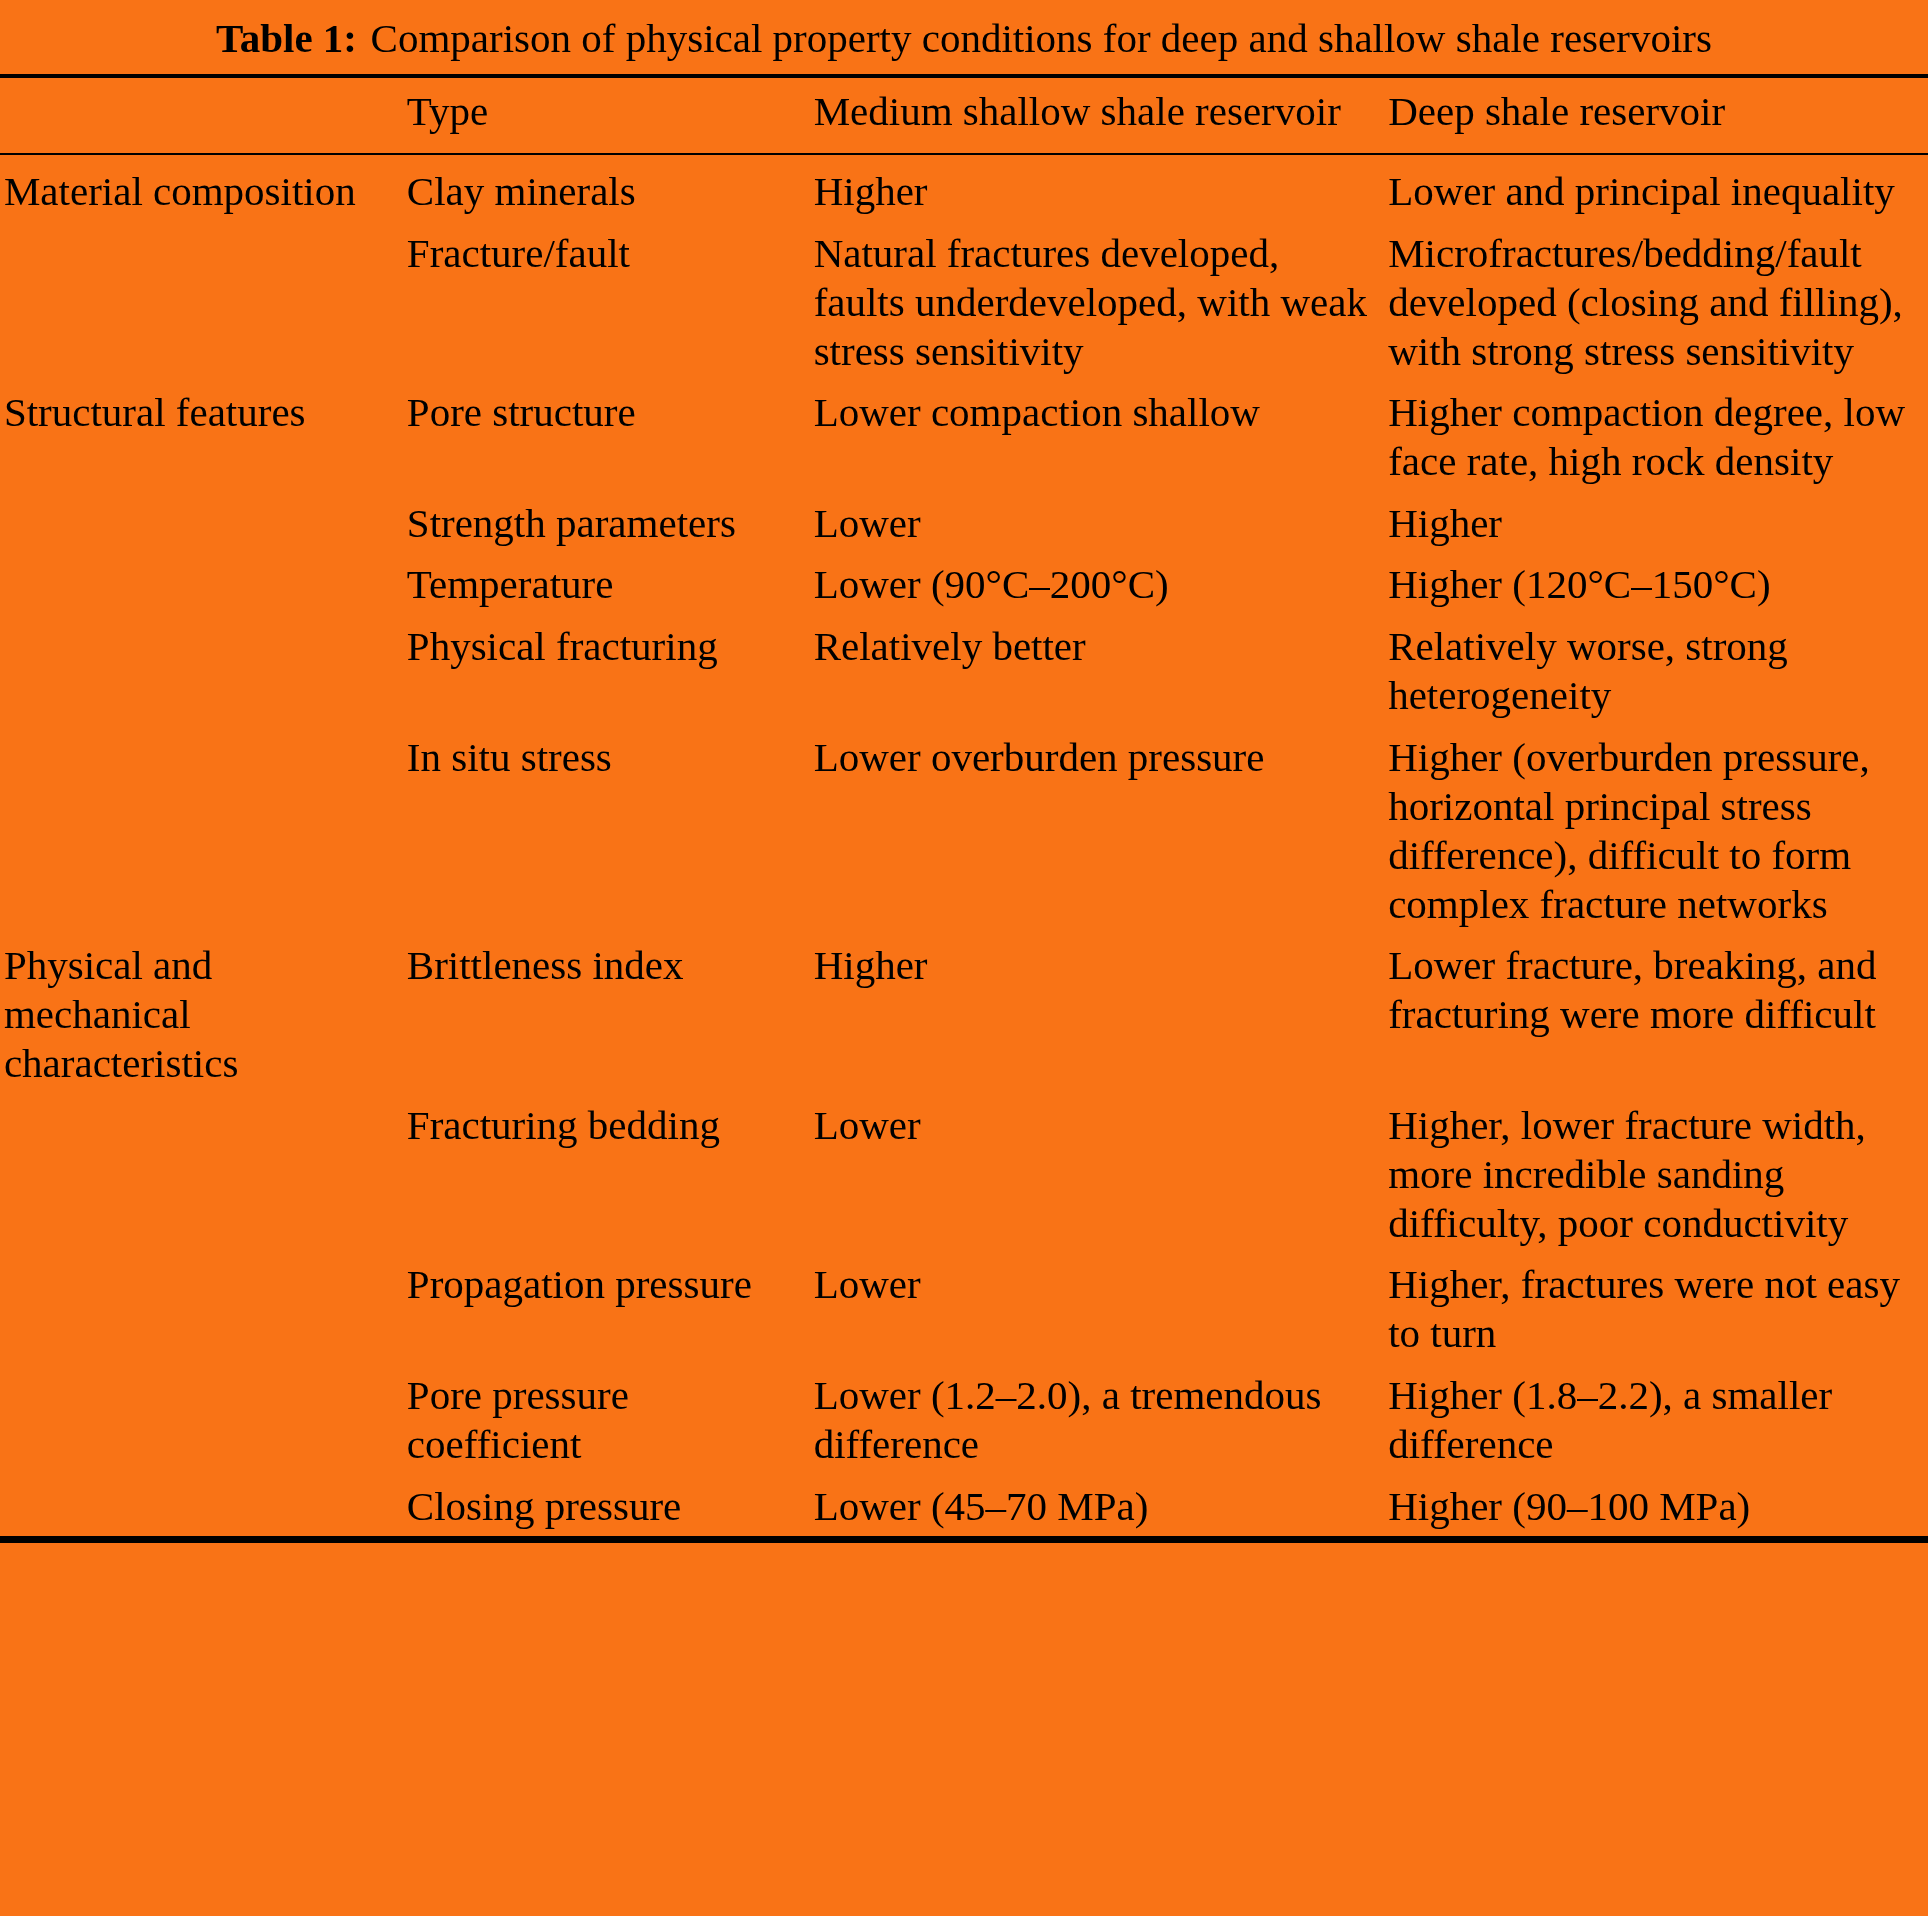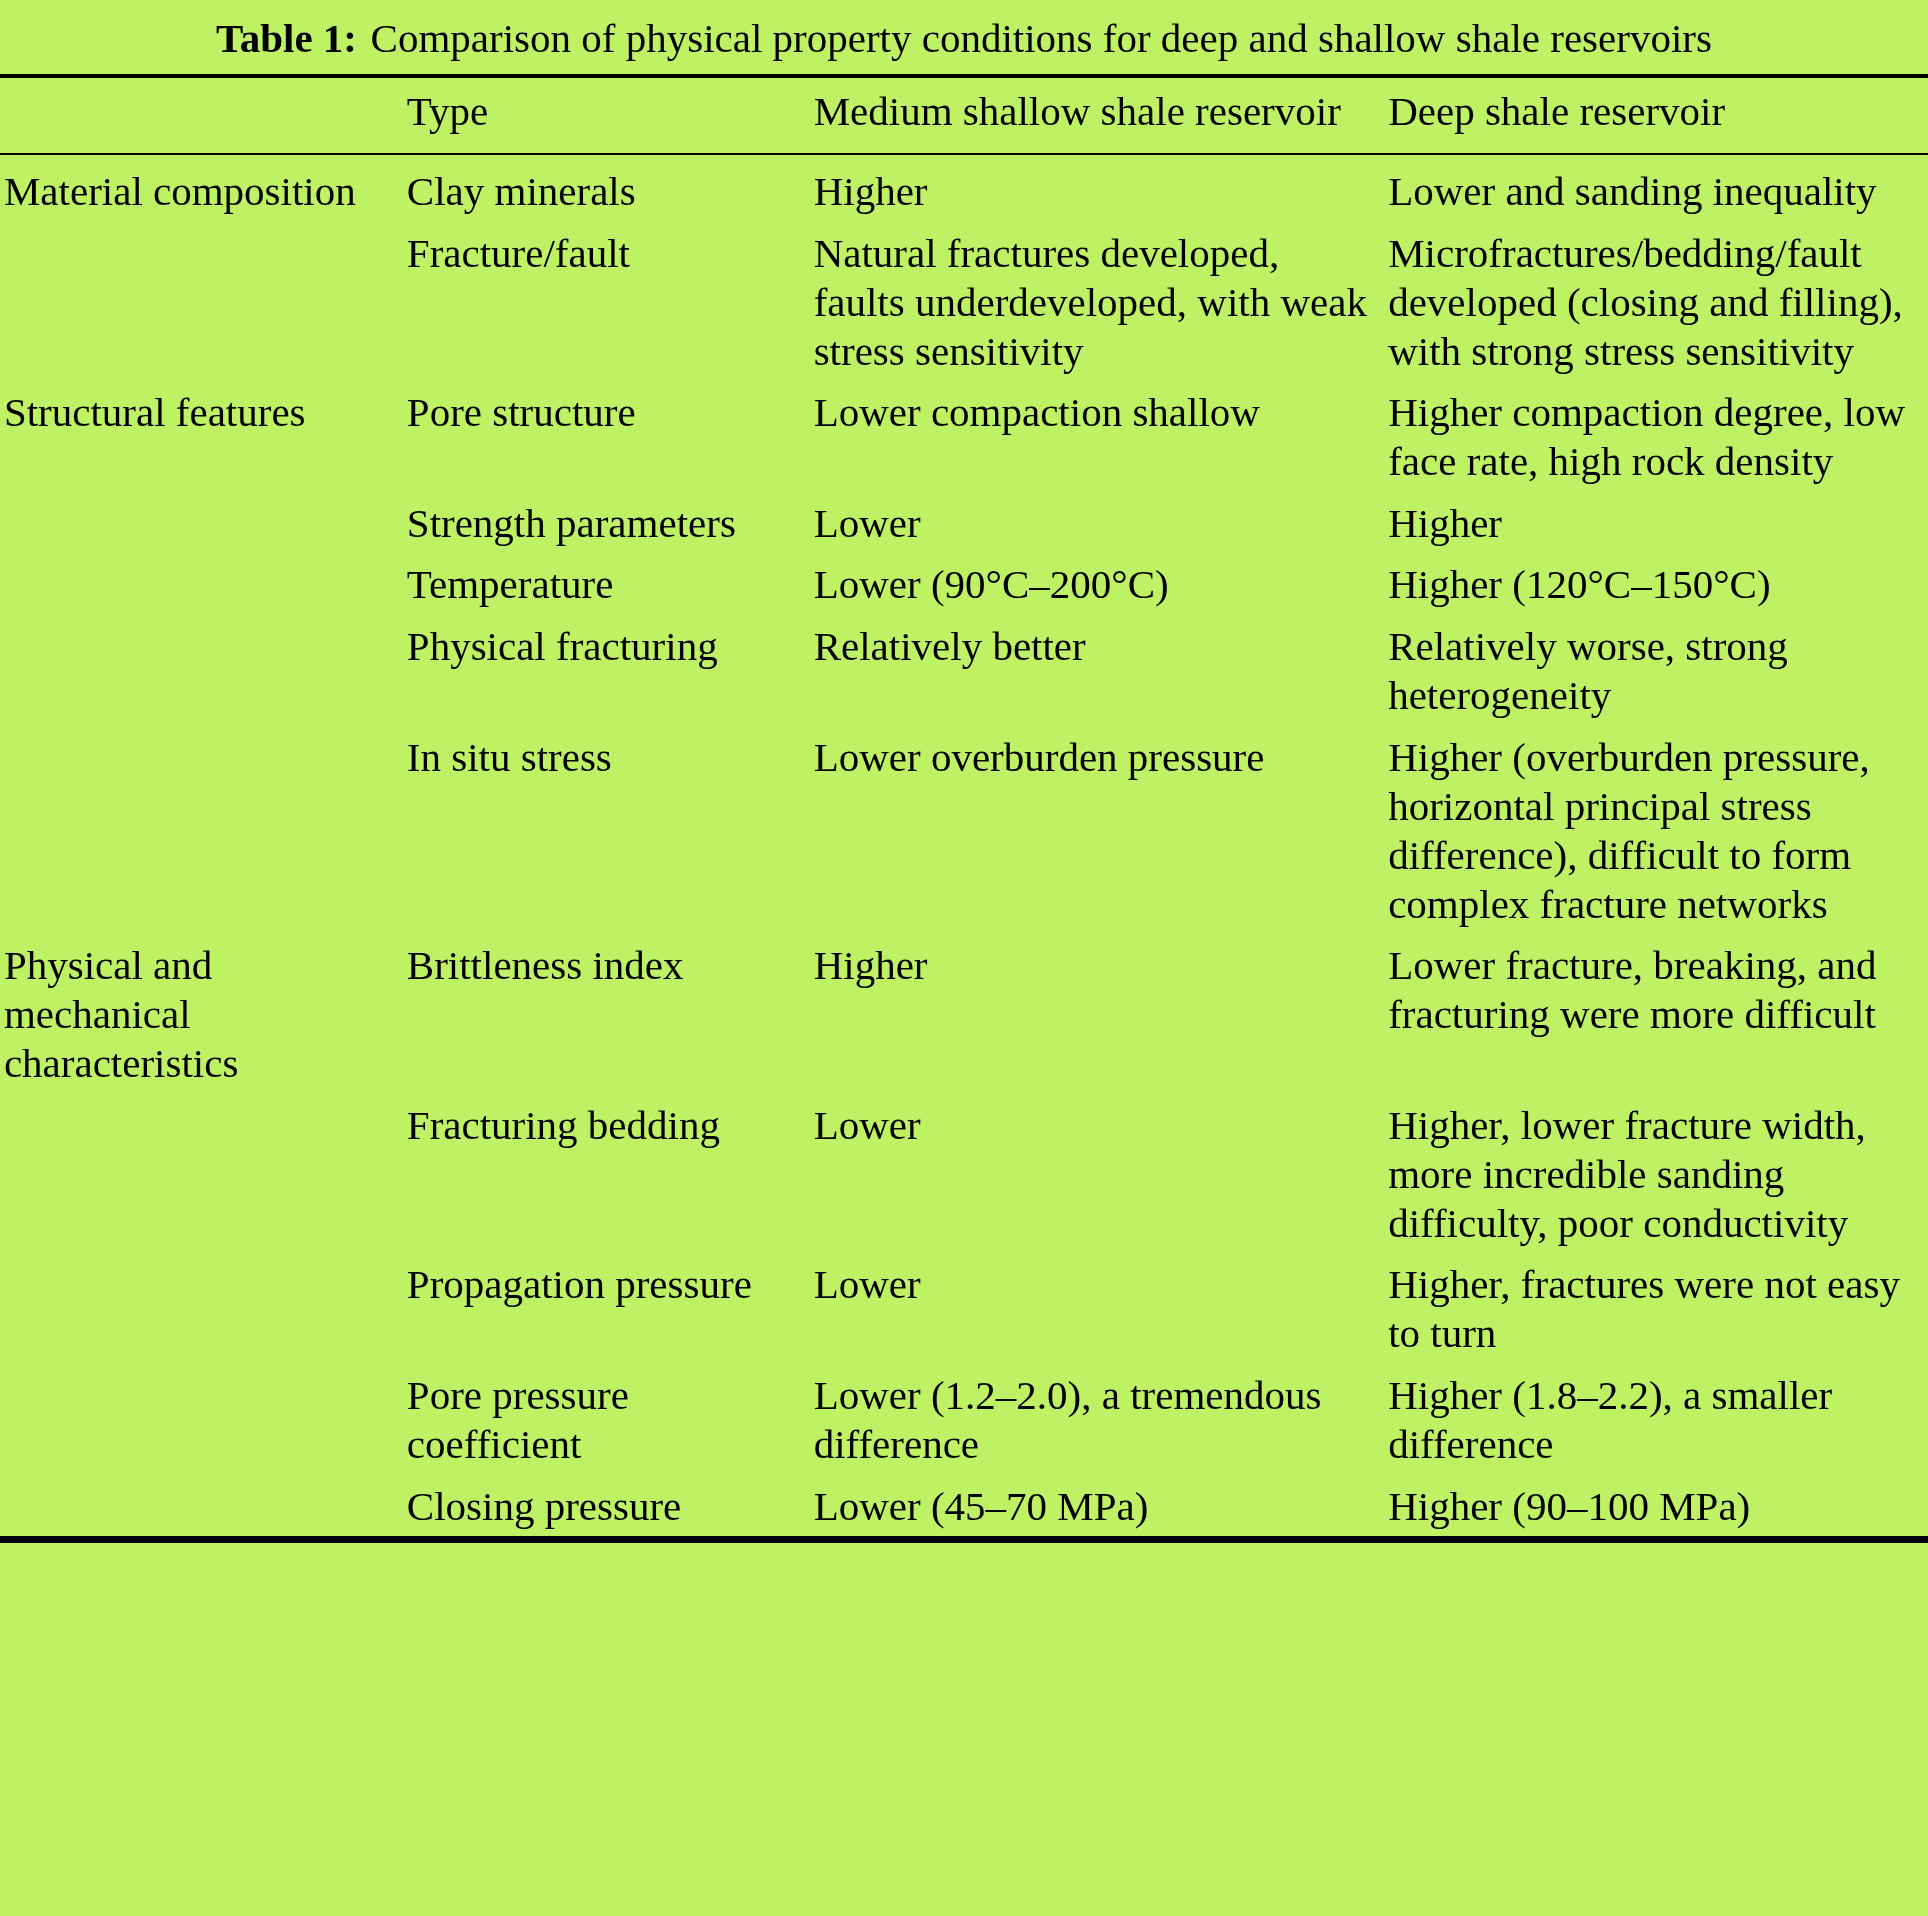--- a/index.html
+++ b/index.html
@@ -5,21 +5,21 @@
   html, body {
     margin: 0;
     padding: 0;
     background: #ffffff;
     color: #000000;
     font-family: "Liberation Serif", "DejaVu Serif", serif;
   }
   .page {
     width: 1928px;
     height: 1916px;
-    background: #bef264;
+    background: #f97316;
     overflow: hidden;
     box-sizing: border-box;
   }
   .caption {
     text-align: center;
     font-size: 41px;
     line-height: 49px;
     padding-top: 13.6px;
     white-space: nowrap;
   }
@@ -78,21 +78,21 @@
         <th>Type</th>
         <th>Medium shallow shale reservoir</th>
         <th>Deep shale reservoir</th>
       </tr>
     </thead>
     <tbody>
       <tr>
         <td>Material composition</td>
         <td>Clay minerals</td>
         <td>Higher</td>
-        <td>Lower and sanding inequality</td>
+        <td>Lower and principal inequality</td>
       </tr>
       <tr>
         <td></td>
         <td>Fracture/fault</td>
         <td>Natural fractures developed, faults underdeveloped, with weak stress sensitivity</td>
         <td>Microfractures/bedding/fault developed (closing and filling), with strong stress sensitivity</td>
       </tr>
       <tr>
         <td>Structural features</td>
         <td>Pore structure</td>

